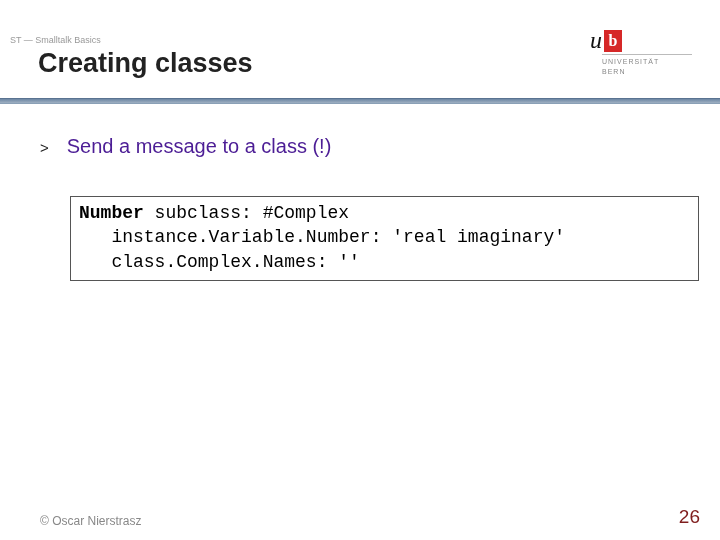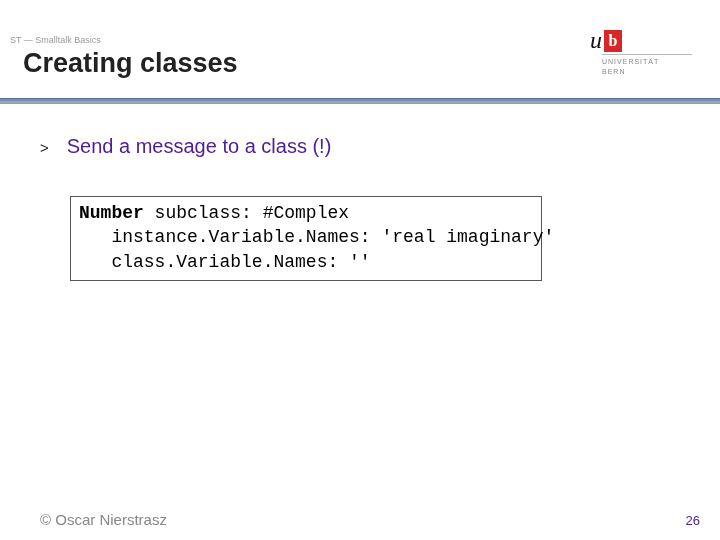--- a/index.html
+++ b/index.html
@@ -22,21 +22,21 @@
   .title-row {
     position: absolute;
     top: 48px;
     left: 0;
     right: 0;
     display: flex;
     align-items: flex-start;
     justify-content: space-between;
   }
   .title {
-    margin-left: 23px;
+    margin-left: 38px;
     font-size: 27px;
     font-weight: bold;
     color: #222;
   }
   .logo {
     width: 110px;
     margin-right: 20px;
     margin-top: -20px;
   }
   .logo-ub {
@@ -102,43 +102,43 @@
     color: #222;
   }
   .bullet-text {
     font-size: 20px;
     color: #4c1d95;
   }
   .code-box {
     position: absolute;
     top: 196px;
     left: 70px;
-    width: 472px;
+    width: 629px;
     border: 1px solid #555;
     padding: 4px 8px 6px 8px;
     font-family: "Courier New", monospace;
     font-size: 18px;
     line-height: 1.35;
     background: #fff;
   }
   .code-box .l { white-space: pre; }
   .code-box b { font-weight: bold; }
   .footer-left {
     position: absolute;
     bottom: 12px;
     left: 40px;
-    font-size: 15px;
+    font-size: 12px;
     color: #888;
   }
   .footer-right {
     position: absolute;
     bottom: 12px;
     right: 20px;
-    font-size: 13px;
-    color: #4c1d95;
+    font-size: 19px;
+    color: #7f1d1d;
   }
 </style>
 </head>
 <body>
 
 <div class="header-bar">ST — Smalltalk Basics</div>
 
 <div class="title-row">
   <div class="title">Creating classes</div>
   <div class="logo">
@@ -156,18 +156,18 @@
 
 <div class="divider"></div>
 
 <div class="bullet-row">
   <span class="bullet-marker">&gt;</span>
   <span class="bullet-text">Send a message to a class (!)</span>
 </div>
 
 <div class="code-box">
   <div class="l"><b>Number</b><span> subclass: #Complex</span></div>
-  <div class="l">   instance.Variable.Names: 'real imaginary'</div>
-  <div class="l">   class.Variable.Names: ''</div>
+  <div class="l">   instance.Variable.Number: 'real imaginary'</div>
+  <div class="l">   class.Complex.Names: ''</div>
 </div>
 
 <div class="footer-left">© Oscar Nierstrasz</div>
 <div class="footer-right">26</div>
 
 </body></html>

